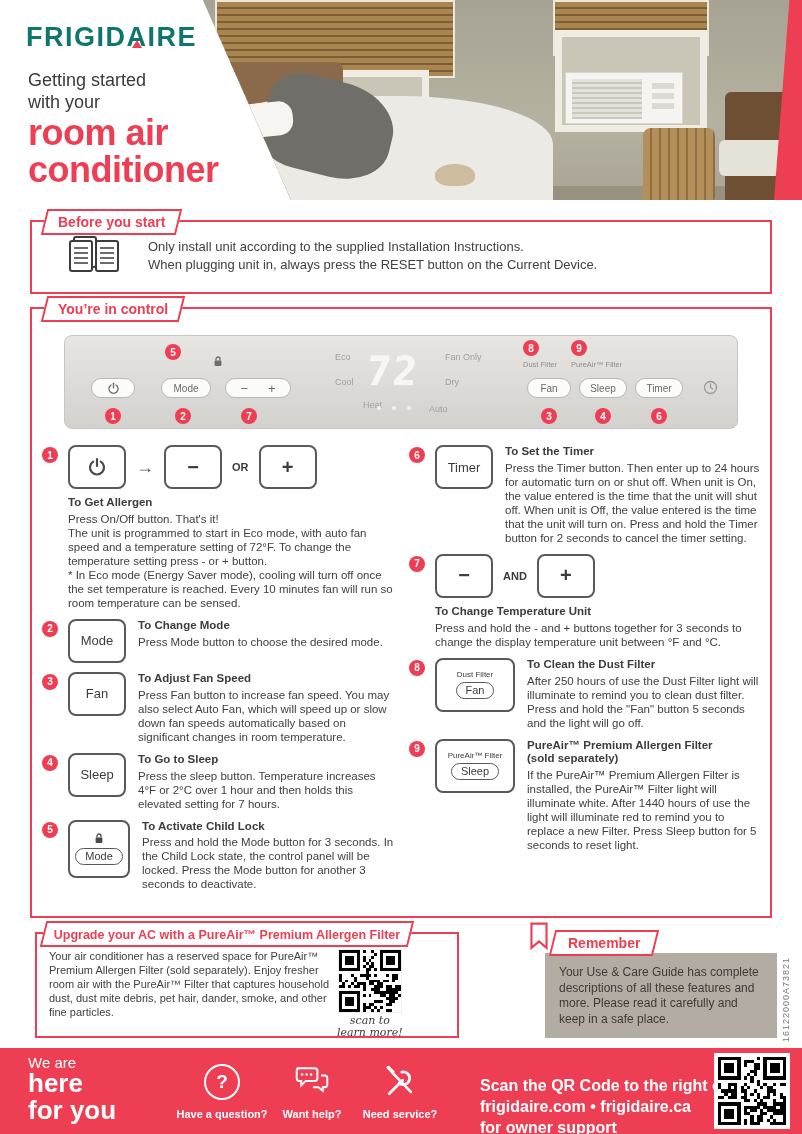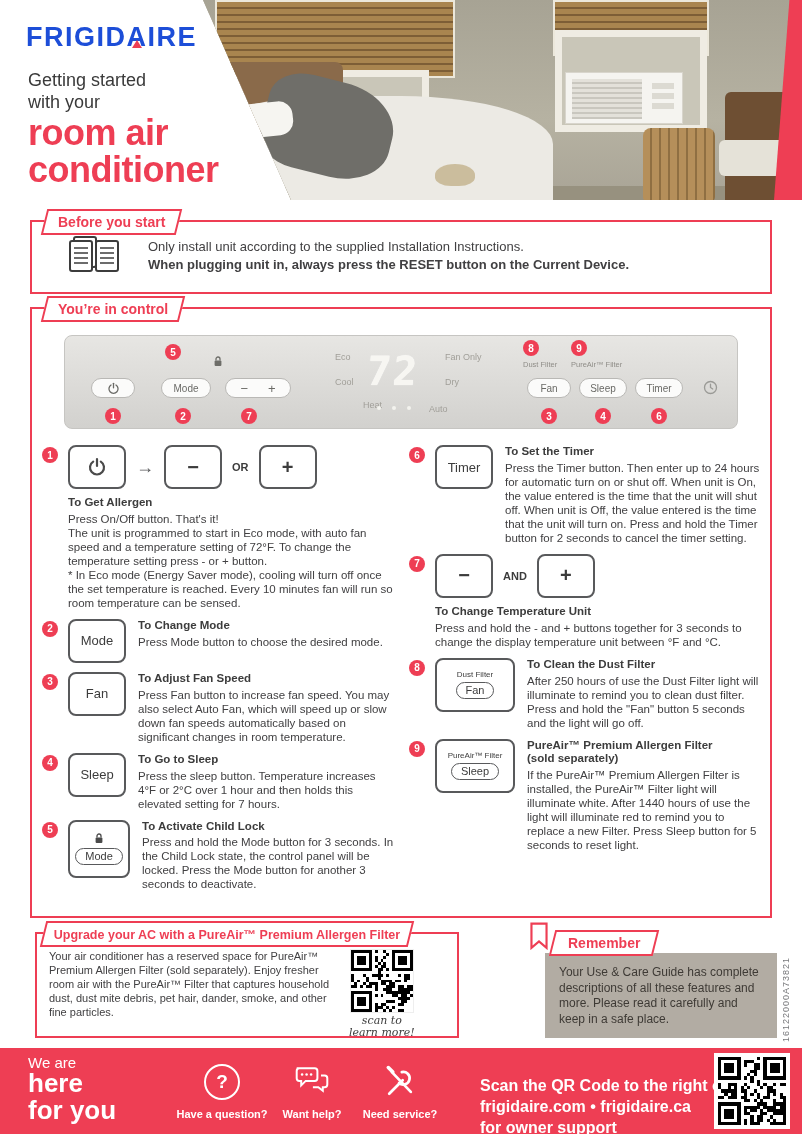--- a/index.html
+++ b/index.html
@@ -31,39 +31,39 @@
   .ph-throw { left:60px; top:80px; width:130px; height:95px; background:#6f6e69; border-radius:30% 45% 40% 30%; transform:rotate(14deg); }
   .ph-pillow { left:10px; top:104px; width:80px; height:34px; background:#f6f5f1; border-radius:14px; transform:rotate(-6deg); }
   .ph-basket { left:440px; top:128px; width:72px; height:74px; border-radius:8px 8px 5px 5px;
     background:repeating-linear-gradient(90deg,#b58f5a 0 7px,#8f6f42 7px 9px); }
   .ph-chair-back { left:522px; top:92px; width:70px; height:110px; background:#6e4f33; border-radius:6px 6px 0 0; }
   .ph-chair-seat { left:516px; top:140px; width:83px; height:36px; background:#e5e2d8; border-radius:6px; }
   .ph-dog { left:232px; top:164px; width:40px; height:22px; background:#cbbd9d; border-radius:50% 50% 40% 40%; }
   .ph-floor { left:0; top:186px; width:599px; height:14px; background:#97917f; }
   .hero-accent { position:absolute; right:0; top:0; width:28px; height:200px; background:var(--accent);
     clip-path:polygon(55% 0,100% 0,100% 100%,0 100%); }
-  .logo { position:absolute; left:26px; top:22px; font-size:27px; font-weight:bold; letter-spacing:1.5px; color:#1d4ed8; }
+  .logo { position:absolute; left:26px; top:22px; font-size:27px; font-weight:bold; letter-spacing:1.5px; color:#0f766e; }
   .logo-a { position:relative; }
   .logo-a::after { content:""; position:absolute; left:50%; bottom:4px; transform:translateX(-50%);
     border-left:5px solid transparent; border-right:5px solid transparent; border-bottom:8px solid var(--accent); }
   .hero-sub { position:absolute; left:28px; top:70px; font-size:18px; color:#3a3a3a; line-height:1.2; white-space:pre-line; }
   .hero-title { position:absolute; left:28px; top:114px; font-size:36px; font-weight:bold; color:var(--accent);
     line-height:1.04; white-space:pre-line; letter-spacing:-0.5px; }
 
   
   .section-box { position:absolute; border:2px solid var(--accent); background:#fff; }
   .label-box { position:absolute; top:-13px; left:12px; background:#fff; border:2px solid var(--accent);
     padding:2px 12px; transform:skewX(-14deg); white-space:nowrap; }
   .label-box > span { display:inline-block; transform:skewX(14deg); color:var(--accent); font-weight:bold; font-size:14px; }
 
   
   .before { left:30px; top:220px; width:742px; height:74px; }
   .before-inner { display:flex; align-items:center; gap:26px; padding:14px 20px 8px 34px; }
   .before-text p { font-size:13px; line-height:1.4; }
-  .before-text .b { font-weight:bold; }
+  .before-text .b { font-weight:normal; }
 
   
   .control { left:30px; top:307px; width:742px; height:611px; }
   .panel { position:absolute; left:32px; top:26px; width:674px; height:94px;
     background:linear-gradient(180deg,#e7e6e3,#d2d1ce); border:1px solid #c6c5c2; border-radius:8px; }
   .pill { position:absolute; height:20px; background:#fbfbfa; border:1px solid #b9b8b5; border-radius:10px;
     display:flex; align-items:center; justify-content:center; font-size:10px; color:#6a6a66; }
   .p-power { left:26px; top:42px; width:44px; }
   .p-mode  { left:96px; top:42px; width:50px; }
   .p-pm    { left:160px; top:42px; width:66px; font-size:13px; gap:20px; }
@@ -102,21 +102,21 @@
   .conj { font-size:11px; font-weight:bold; color:var(--ink); }
   .arrow { font-size:18px; color:#58595b; }
   .item h4 { font-size:11.5px; font-weight:bold; color:var(--ink); margin-bottom:2px; white-space:pre-line; line-height:1.2; }
   .item p  { font-size:11.5px; line-height:1.22; white-space:pre-line; }
   .item-flex { display:flex; gap:12px; align-items:flex-start; }
 
   
   .upgrade { left:35px; top:932px; width:424px; height:106px; }
   .upgrade .label-box > span { font-size:12.5px; }
   .upgrade .label-box { left:6px; padding:2px 9px; }
-  .upgrade-inner { display:flex; gap:12px; padding:15px 10px 6px 12px; }
+  .upgrade-inner { display:flex; padding:15px 10px 6px 12px; }
   .upgrade-inner p { font-size:11px; line-height:1.28; width:288px; }
   .qr-wrap { text-align:center; }
   .qr { width:64px; height:64px; background:#fff; border:1px solid #eee; margin:0 auto; }
   .qr-caption { font-family:"DejaVu Serif", serif; font-style:italic; font-size:11px; color:var(--ink);
     line-height:1.1; white-space:pre-line; margin-top:2px; }
 
   .bookmark { position:absolute; left:529px; top:922px; width:20px; height:30px; z-index:3; }
   .remember-label { position:absolute; left:552px; top:930px; background:#fff; border:2px solid var(--accent);
     padding:2px 14px; transform:skewX(-14deg); z-index:2; }
   .remember-label > span { display:inline-block; transform:skewX(14deg); color:var(--accent); font-weight:bold; font-size:14px; }

